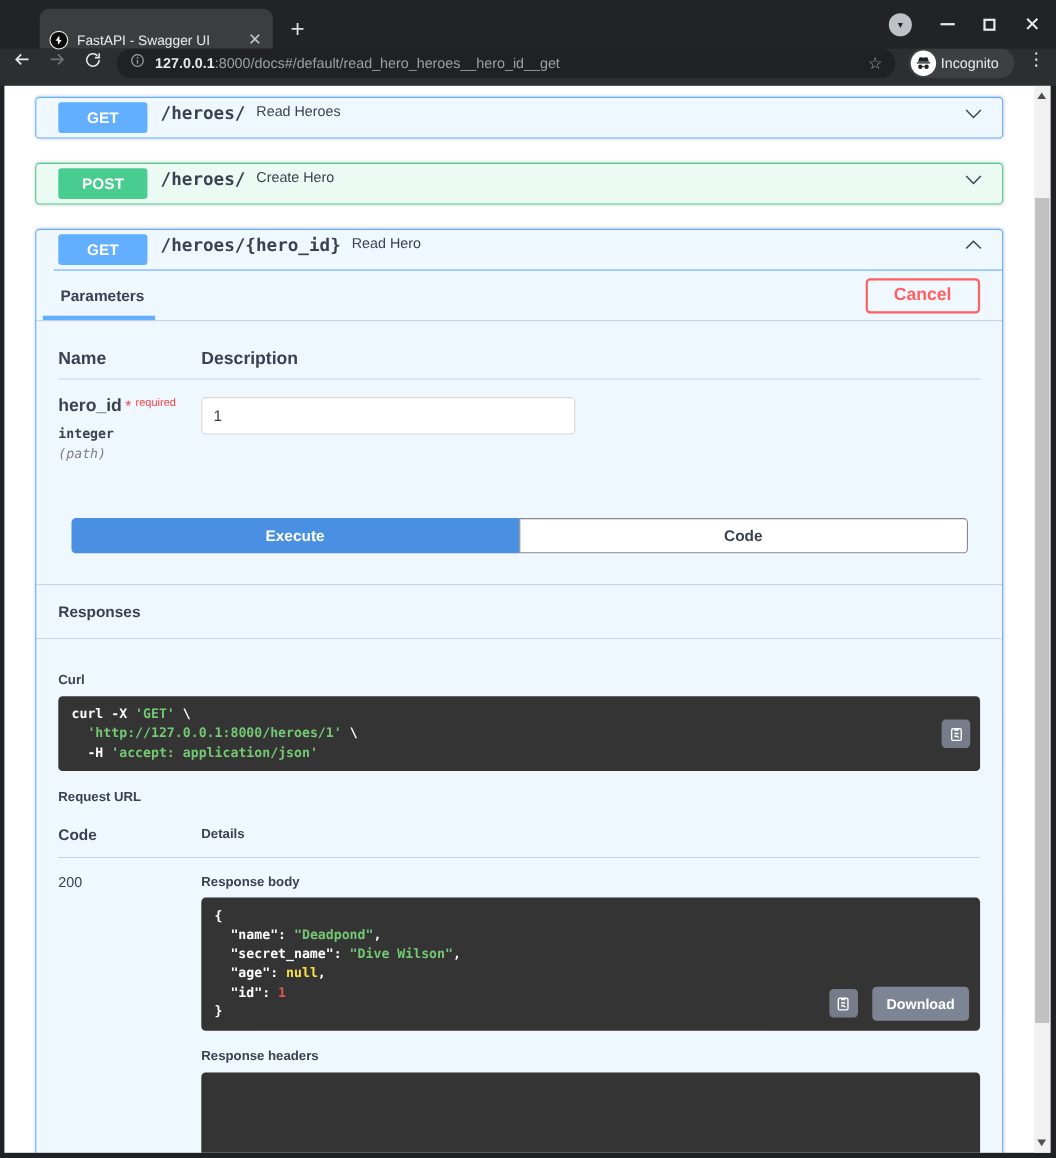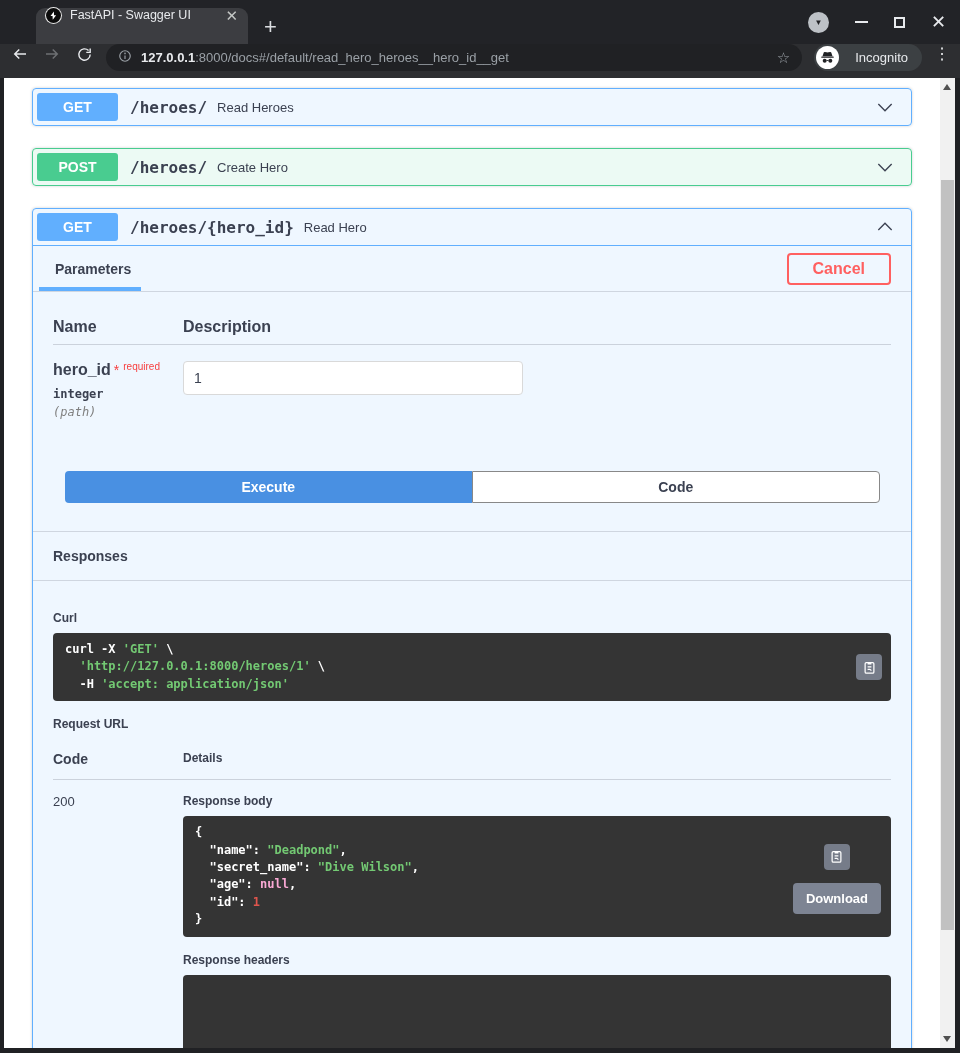--- a/index.html
+++ b/index.html
@@ -3,21 +3,21 @@
 <meta charset="utf-8">
 <style>
   * { box-sizing: border-box; margin: 0; padding: 0; }
   html,body { width: 960px; height: 1053px; overflow: hidden; }
   body { background: #202124; font-family: "Liberation Sans", sans-serif; }
   .browser { width: 960px; height: 1053px; display: flex; flex-direction: column; }
 
   
   .titlebar { height: 44px; background: #222327; display: flex; align-items: flex-end; position: relative; flex: none; }
   .tab { width: 212px; height: 36px; background: #3c3d41; border-radius: 9px 9px 0 0; margin-left: 36px;
-         display: flex; align-items: flex-start; padding: 0 10px; gap: 9px; }
+         display: flex; align-items: flex-end; padding: 0 10px; gap: 9px; }
   .favicon { width: 15px; height: 15px; border-radius: 50%; background: #0b0b0b; box-shadow: 0 0 0 1px #e8e8e8;
              display: flex; align-items: center; justify-content: center; flex: none; }
   .tab-title { color: #e8eaed; font-size: 12.5px; flex: 1; white-space: nowrap; overflow: hidden; }
   .tab-close { color: #c4c7c5; font-size: 15px; line-height: 1; cursor: pointer; }
   .newtab { color: #dadce0; font-size: 22px; font-weight: 400; margin: 0 0 6px 16px; cursor: pointer; line-height: 1; }
   .win-controls { position: absolute; right: 14px; top: 0; height: 44px; display: flex; align-items: center; gap: 26px; }
   .circle-badge { width: 21px; height: 21px; border-radius: 50%; background: #bdc1c6; color: #202124;
                   display: flex; align-items: center; justify-content: center; font-size: 8px; }
   .win-min { width: 13px; height: 2px; background: #e8eaed; }
   .win-max { width: 11px; height: 11px; border: 2px solid #e8eaed; }
@@ -25,40 +25,40 @@
 
   
   .toolbar { height: 34px; background: #2d2e31; display: flex; padding: 0 10px; gap: 12px; flex: none; }
   .navbtn { width: 20px; height: 20px; display: flex; align-items: center; justify-content: center; flex: none; cursor: pointer; }
   .urlbar { flex: 1; height: 27px; background: #202124; border-radius: 14px; display: flex; align-items: center;
             padding: 0 12px; gap: 9px; min-width: 0; }
   .url-text { flex: 1; font-size: 13px; color: #9aa0a6; white-space: nowrap; overflow: hidden; }
   .url-text b { color: #e8eaed; font-weight: 700; }
   .star { color: #9aa0a6; font-size: 15px; cursor: pointer; }
   .incog { height: 27px; background: #3c4043; border-radius: 14px; display: flex; align-items: center;
-           gap: 16px; padding: 2px 14px 2px 2px; flex: none; }
+           gap: 4px; padding: 2px 14px 2px 2px; flex: none; }
   .incog-circle { width: 23px; height: 23px; background: #fff; border-radius: 50%;
                   display: flex; align-items: center; justify-content: center; }
   .incog-label { color: #e8eaed; font-size: 13px; }
   .dots { color: #e8eaed; font-size: 16px; cursor: pointer; }
 
   
   .viewport { flex: 1; margin: 0 5px 5px 4px; background: #fff; display: flex; overflow: hidden; }
   .page { flex: 1; padding: 10px 28px 0 28px; overflow: hidden; color: #3b4151; }
   .scrollbar { width: 15px; background: #f1f1f1; position: relative; flex: none; }
   .sb-arrow-up, .sb-arrow-down { position: absolute; left: 3px; width: 0; height: 0; border-left: 4.5px solid transparent; border-right: 4.5px solid transparent; }
   .sb-arrow-up { top: 6px; border-bottom: 6px solid #505050; }
   .sb-arrow-down { bottom: 6px; border-top: 6px solid #505050; }
   .sb-thumb { position: absolute; left: 1px; top: 102px; width: 13px; height: 750px; background: #c1c1c1; }
 
   
   .opblock { border: 1px solid; border-radius: 4px; margin-bottom: 22px; box-shadow: 0 0 3px rgba(0,0,0,.19); }
   .opblock.get  { border-color: #61affe; background: rgba(97,175,254,.1); }
   .opblock.post { border-color: #49cc90; background: rgba(73,204,144,.1); }
-  .op-summary { display: flex; align-items: center; padding: 4px; cursor: pointer; }
+  .op-summary { display: flex; align-items: flex-start; padding: 4px; cursor: pointer; margin-left: 16px; }
   .method-badge { min-width: 81px; text-align: center; padding: 6px 0; border-radius: 3px; color: #fff;
                   font-weight: 700; font-size: 14px; flex: none; }
   .method-badge.get  { background: #61affe; }
   .method-badge.post { background: #49cc90; }
   .op-path { font-family: "DejaVu Sans Mono", monospace; font-weight: 700; font-size: 16px; color: #3b4151; margin: 0 10px 0 12px; }
   .op-desc { font-size: 13px; color: #3b4151; }
   .op-chevron { margin-left: auto; margin-right: 12px; display: flex; cursor: pointer; }
   .opblock.expanded .op-summary { border-bottom: 1px solid #61affe; }
 
   
@@ -89,34 +89,34 @@
                padding: 7px 0; border-radius: 0 4px 4px 0; cursor: pointer; font-family: inherit; }
 
   .responses-header { border-top: 1px solid rgba(59,65,81,.18); border-bottom: 1px solid rgba(59,65,81,.18);
                       padding: 16px 20px; font-size: 14px; font-weight: 700; }
   .responses-inner { padding: 30px 20px 20px 20px; }
   .mini-label { font-size: 12px; font-weight: 700; color: #3b4151; }
   .code-block { background: #343434; border-radius: 4px; color: #fff; font-family: "DejaVu Sans Mono", monospace;
                 font-size: 12px; font-weight: 700; line-height: 1.45; padding: 8px 12px; white-space: pre;
                 position: relative; margin-top: 8px; overflow: hidden; }
   .tok-str { color: #73c973; }
-  .tok-null { color: #f9a8d4; }
+  .tok-null { color: #fde047; }
   .tok-num { color: #e0554d; }
   .copy-btn { width: 26px; height: 26px; background: #767c89; border: none; border-radius: 4px; cursor: pointer;
               display: flex; align-items: center; justify-content: center; }
   .curl-copy { position: absolute; right: 9px; top: 50%; transform: translateY(-50%); }
   .label-gap { margin-top: 16px; }
   .server-response-label { font-size: 13px; margin-top: 16px; }
   .code-details-head { display: flex; margin-top: 20px; padding-bottom: 12px; border-bottom: 1px solid rgba(59,65,81,.2); }
   .code-head { font-size: 14px; font-weight: 700; }
   .details-head { font-size: 12px; font-weight: 700; }
   .status-row { display: flex; padding-top: 14px; }
   .status-code { font-size: 13px; }
   .details-col { flex: 1; min-width: 0; }
-  .body-actions { position: absolute; right: 10px; bottom: 23px; display: flex; gap: 13px; align-items: center; flex-direction: column; }
+  .body-actions { position: absolute; right: 10px; bottom: 9px; display: flex; gap: 13px; align-items: center; }
   .download-btn { background: #7d8493; border: none; border-radius: 4px; color: #fff; font-weight: 700;
                   font-size: 13px; padding: 8px 13px; cursor: pointer; font-family: "Liberation Sans", sans-serif; }
   .headers-block { line-height: 1.35; padding: 14px 12px; }
 </style>
 </head>
 <body>
 
 <div class="browser">
 
   <div class="titlebar">

